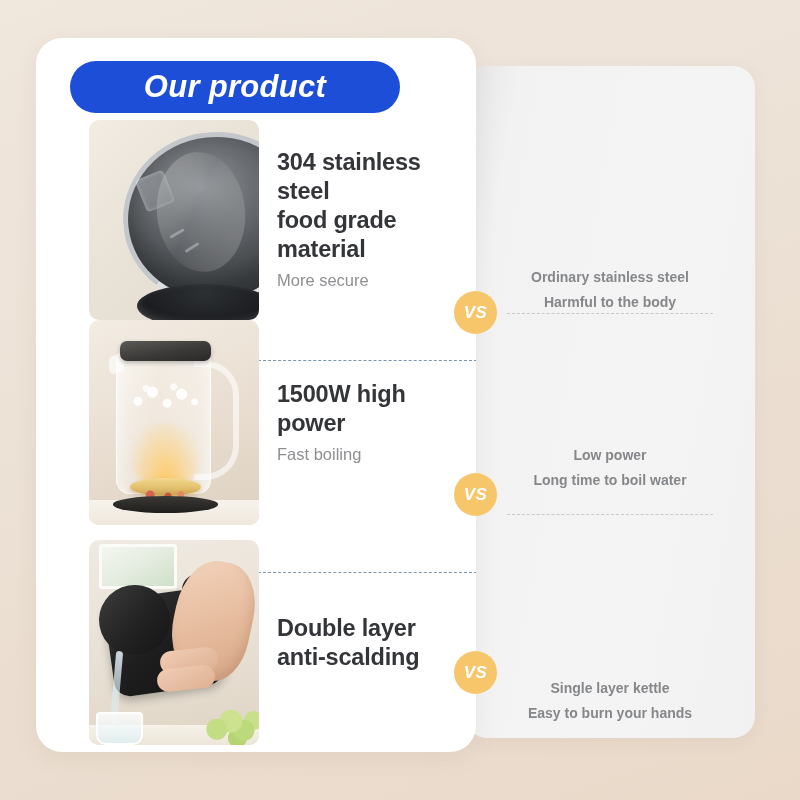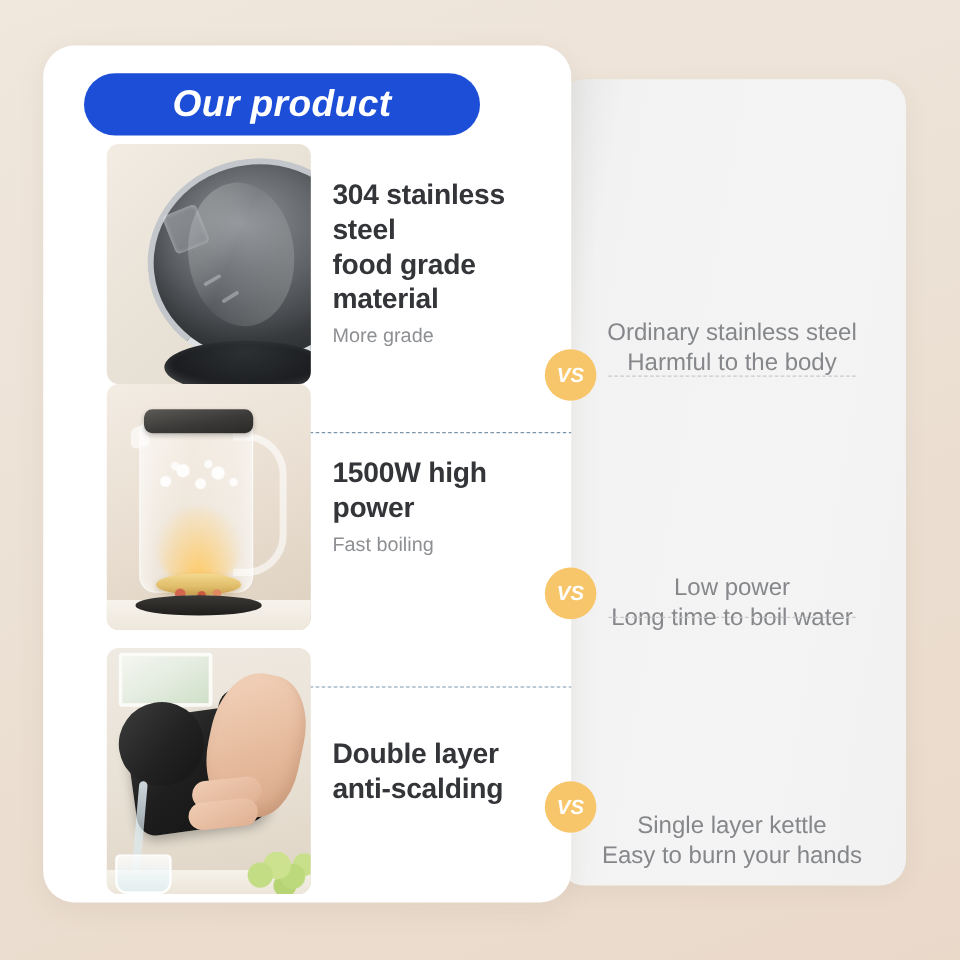--- a/index.html
+++ b/index.html
@@ -45,26 +45,27 @@
     font-weight: 400;
     letter-spacing: 0.2px;
   }
 
   .other-row {
     position: absolute;
     left: 0;
     width: 290px;
     text-align: center;
     color: #85878a;
-    font-size: 20px;
+    font-size: 14px;
     line-height: 25px;
     white-space: pre-line;
+    font-weight: bold;
   }
   .other-row.r1 { top: 199px; }
-  .other-row.r2 { top: 412px; }
+  .other-row.r2 { top: 377px; }
   .other-row.r3 { top: 610px; }
 
   .other-divider {
     position: absolute;
     left: 42px;
     width: 206px;
     border-top: 1.6px dashed #c9c9c9;
   }
   .other-divider.d1 { top: 247px; }
   .other-divider.d2 { top: 448px; }
@@ -441,21 +442,21 @@
       <div class="steel-sheen"></div>
       <div class="steel-rim"></div>
       <div class="steel-mark"></div>
       <div class="steel-tick t1"></div>
       <div class="steel-tick t2"></div>
       <div class="steel-base"></div>
     </div>
     <div class="feature-text">
       <div class="feature-title">304 stainless steel
 food grade material</div>
-      <div class="feature-sub">More grade</div>
+      <div class="feature-sub">More secure</div>
     </div>
   </div>
 
   <div class="prod-divider p1"></div>
 
   <div class="feature f2">
     <div class="thumb img-glass">
       <div class="table-surface"></div>
       <div class="glass-handle"></div>
       <div class="glass-body"></div>

